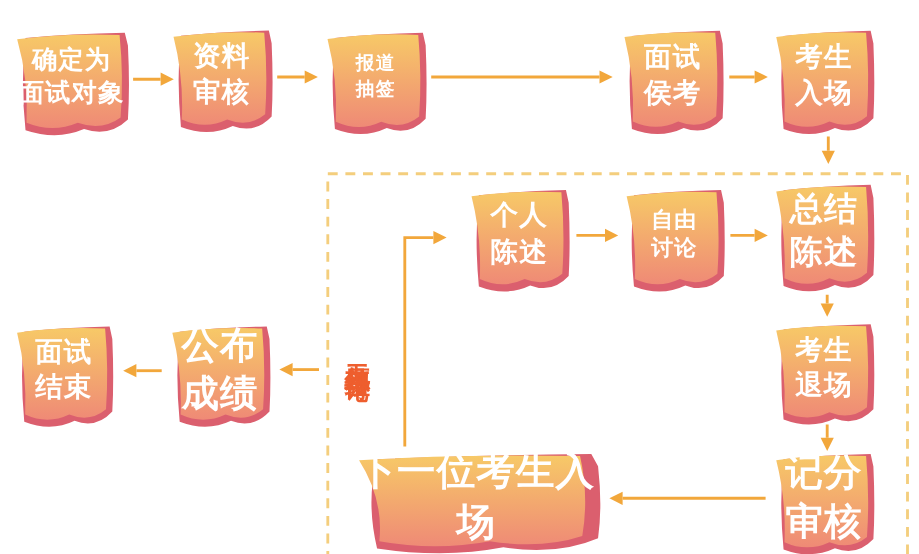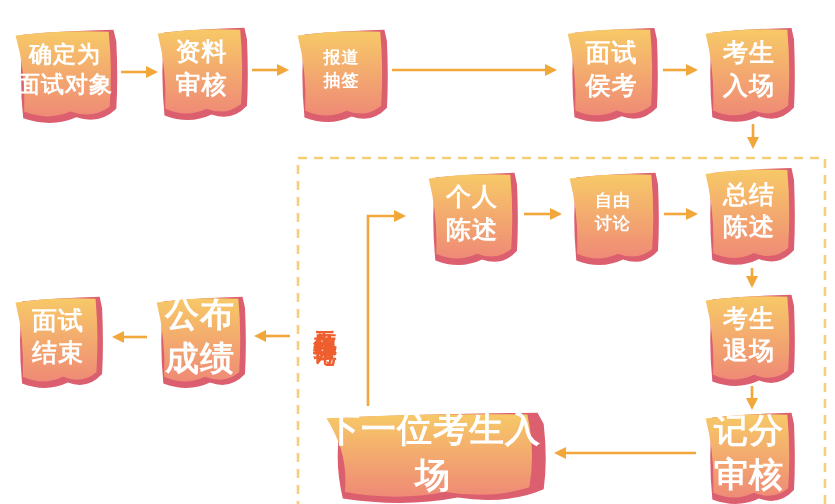--- a/index.html
+++ b/index.html
@@ -138,29 +138,29 @@
         <use href="#card-shape"></use>
       </svg>
     <div class="label" style="font-size:25px">个人
 陈述</div>
   </div>
 
   <div class="node" style="left:563px;top:149px;width:100px;height:99px">
     <svg class="card" viewBox="0 0 120 104" preserveAspectRatio="none">
         <use href="#card-shape"></use>
       </svg>
-    <div class="label" style="font-size:17px">自由
+    <div class="label" style="font-size:20px">自由
 讨论</div>
   </div>
 
   <div class="node" style="left:699px;top:144px;width:100px;height:104px">
     <svg class="card" viewBox="0 0 120 104" preserveAspectRatio="none">
         <use href="#card-shape"></use>
       </svg>
-    <div class="label" style="font-size:25px">总结
+    <div class="label" style="font-size:30px">总结
 陈述</div>
   </div>
 
   <div class="node" style="left:699px;top:271px;width:100px;height:98px">
     <svg class="card" viewBox="0 0 120 104" preserveAspectRatio="none">
         <use href="#card-shape"></use>
       </svg>
     <div class="label" style="font-size:25px">考生
 退场</div>
   </div>

